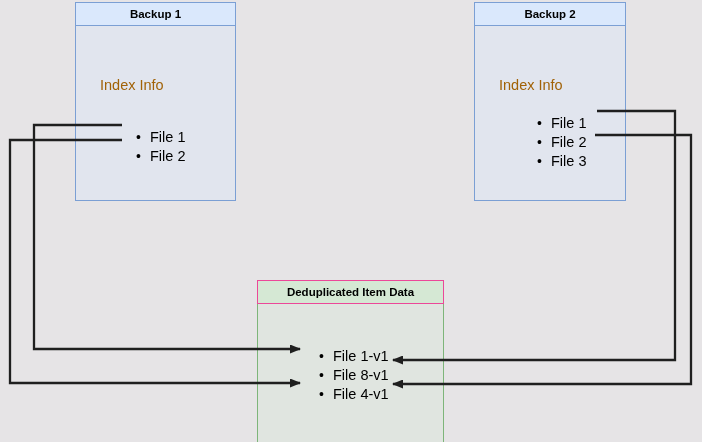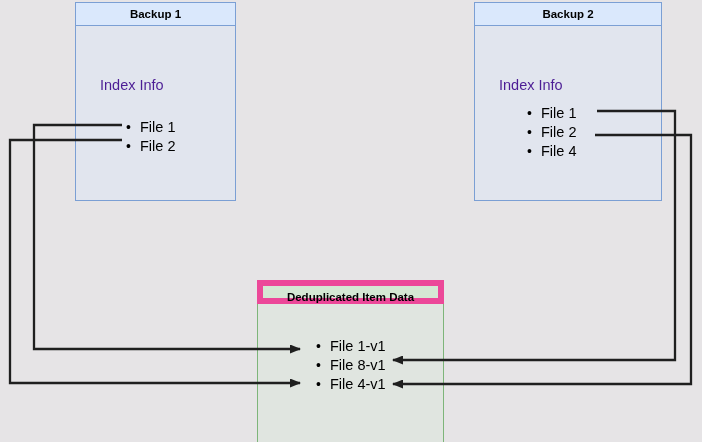--- a/index.html
+++ b/index.html
@@ -53,36 +53,36 @@
     border: 1px solid #7b9fd4;
   }
   .node.blue .node-body {
     background: rgba(218,232,252,0.38);
     border: 1px solid #7b9fd4;
     border-top: none;
   }
   
   .node.green .node-header {
     background: #d5e8d4;
-    border: 6px solid #ec4899;
+    border: 1px solid #ec4899;
   }
   .node.green .node-body {
     background: rgba(213,232,212,0.30);
     border: 1px solid #7eb57a;
     border-top: none;
   }
   .index-label {
     position: absolute;
     font-size: 14.5px;
-    color: #4c1d95;
+    color: #a16207;
     white-space: nowrap;
   }
   .file-list {
     position: absolute;
-    margin: 0;
+    margin: 10px;
     padding: 0;
     list-style: none;
   }
   .file-list li {
     font-size: 14.5px;
     color: #000;
     line-height: 19px;
     white-space: nowrap;
     position: relative;
     padding-left: 14px;
@@ -124,36 +124,36 @@
     <div class="node-header">Backup 1</div>
     <div class="node-body" style="height:175px;">
       <div class="index-label" style="left:24px; top:51px;">Index Info</div>
       <ul class="file-list" style="left:50px; top:92px;">
         <li>File 1</li>
         <li>File 2</li>
       </ul>
     </div>
   </div>
 
-  <div class="node blue" style="left:474px; top:2px; width:188px; height:199px;">
+  <div class="node blue" style="left:474px; top:2px; width:152px; height:199px;">
     <div class="node-header">Backup 2</div>
     <div class="node-body" style="height:175px;">
       <div class="index-label" style="left:24px; top:51px;">Index Info</div>
       <ul class="file-list" style="left:52px; top:78px;">
         <li>File 1</li>
         <li>File 2</li>
-        <li>File 4</li>
+        <li>File 3</li>
       </ul>
     </div>
   </div>
 
   <div class="node green" style="left:257px; top:280px; width:187px; height:164px;">
     <div class="node-header">Deduplicated Item Data</div>
     <div class="node-body" style="height:140px;">
-      <ul class="file-list" style="left:58px; top:33px;">
+      <ul class="file-list" style="left:51px; top:33px;">
         <li>File 1-v1</li>
         <li>File 8-v1</li>
         <li>File 4-v1</li>
       </ul>
     </div>
   </div>
 
 </div>
 
 </body></html>

